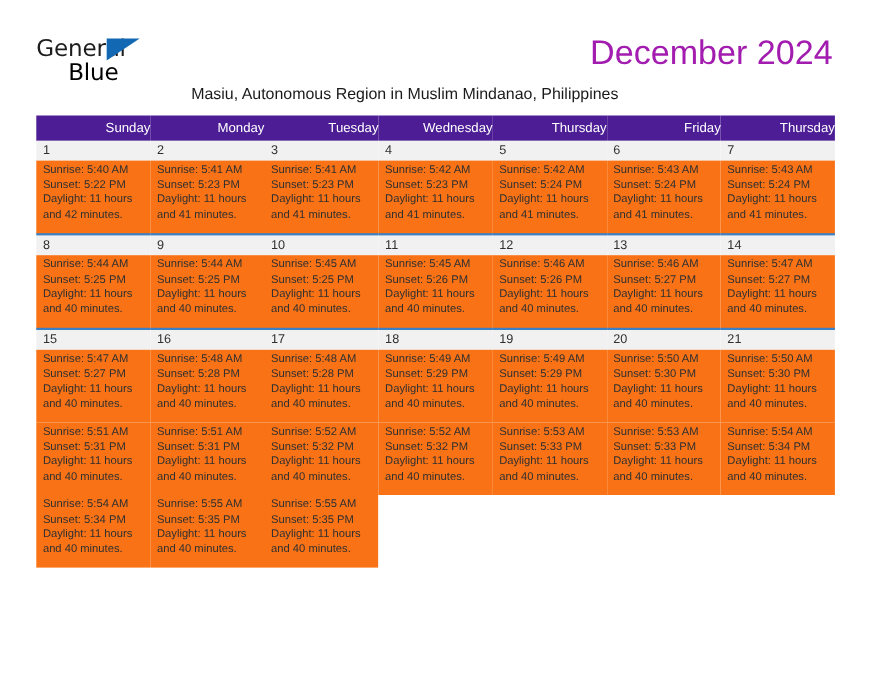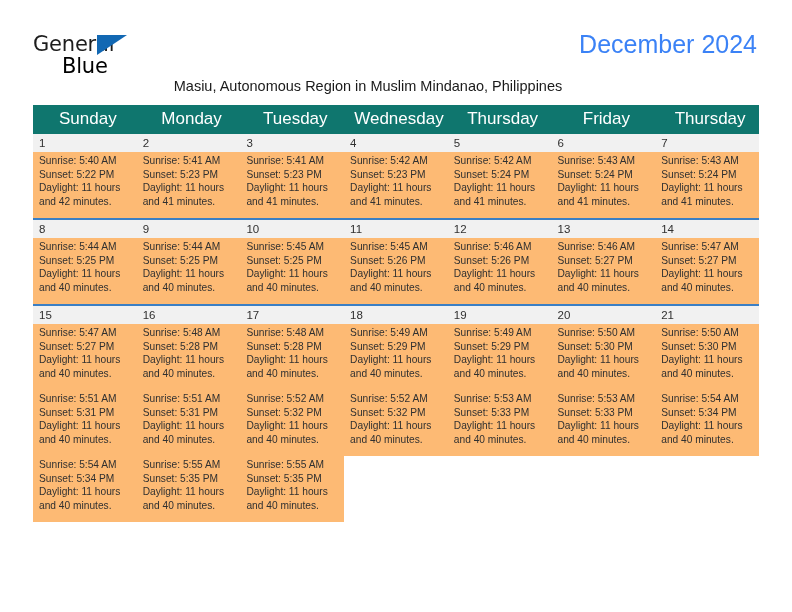--- a/index.html
+++ b/index.html
@@ -65,23 +65,23 @@
     letter-spacing: -0.2px;
     color: #000000;
     font-family: "DejaVu Sans", sans-serif;
     font-weight: 400;
     line-height: 22px;
   }
   .month-title {
     position: absolute;
     right: 35px;
     top: 30px;
-    font-size: 25px;
+    font-size: 31px;
     font-weight: 400;
-    color: #3b82f6;
+    color: #a21caf;
     letter-spacing: 0px;
     white-space: nowrap;
   }
   .location {
     position: absolute;
     left: 0;
     top: 78px;
     width: 736px;
     text-align: center;
     font-size: 14.5px;
@@ -95,43 +95,43 @@
     left: 33px;
     top: 105px;
     width: 726px;
   }
   .cal-table {
     width: 726px;
     border-collapse: collapse;
     table-layout: fixed;
   }
   .cal-table th {
-    background: #0f766e;
+    background: #4c1d95;
     color: #ffffff;
-    font-size: 17px;
+    font-size: 12px;
     font-weight: normal;
-    text-align: center;
+    text-align: right;
     padding: 4px 0 5px 6px;
     height: 11px;
     border: none;
   }
   .daynum-row td {
     background: #f1f1f1;
     border-top: 2px solid #3b7fc4;
     font-size: 11.5px;
     color: #303030;
     padding: 3px 0 3px 6px;
     vertical-align: top;
     height: 12px;
   }
   .daynum-row.first td {
     border-top: none;
   }
   .info-row td {
-    background: #fdba74;
+    background: #f97316;
     font-size: 10.2px;
     color: #303030;
     padding: 2px 5px 8px 6px;
     vertical-align: top;
     line-height: 13.6px;
     height: 56px;
   }
   .info-row td .ln {
     display: block;
     white-space: nowrap;

